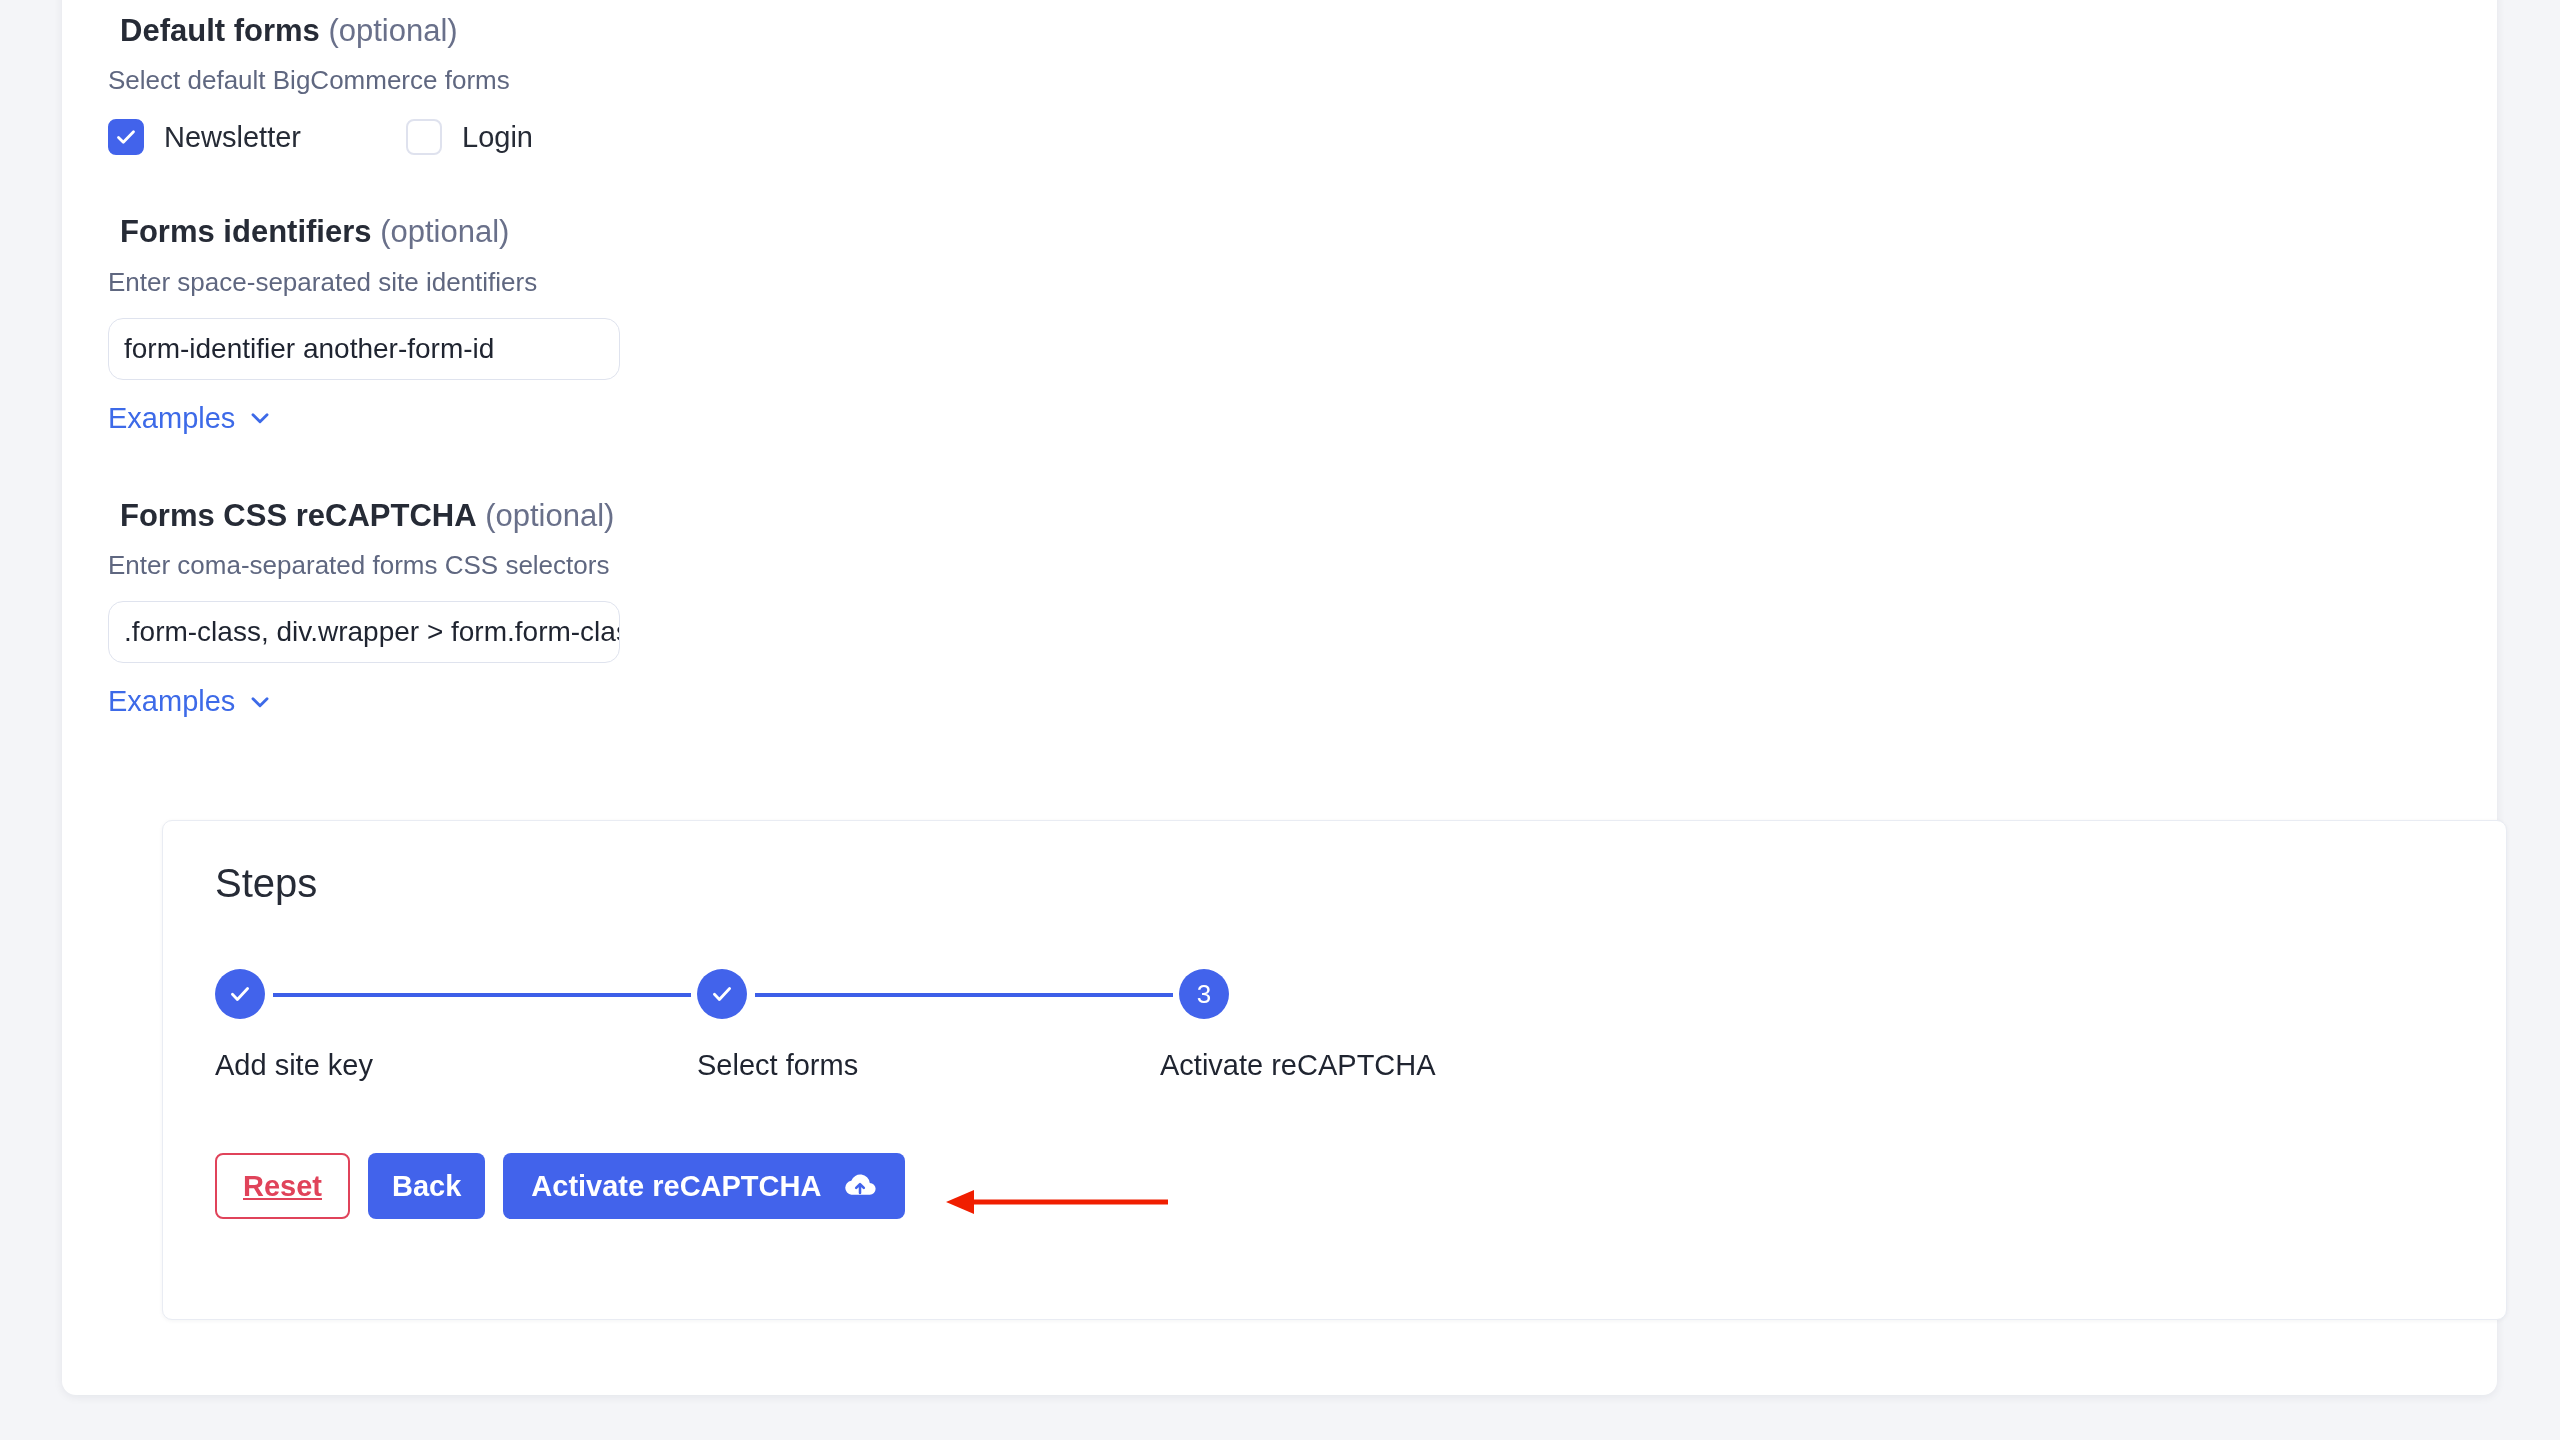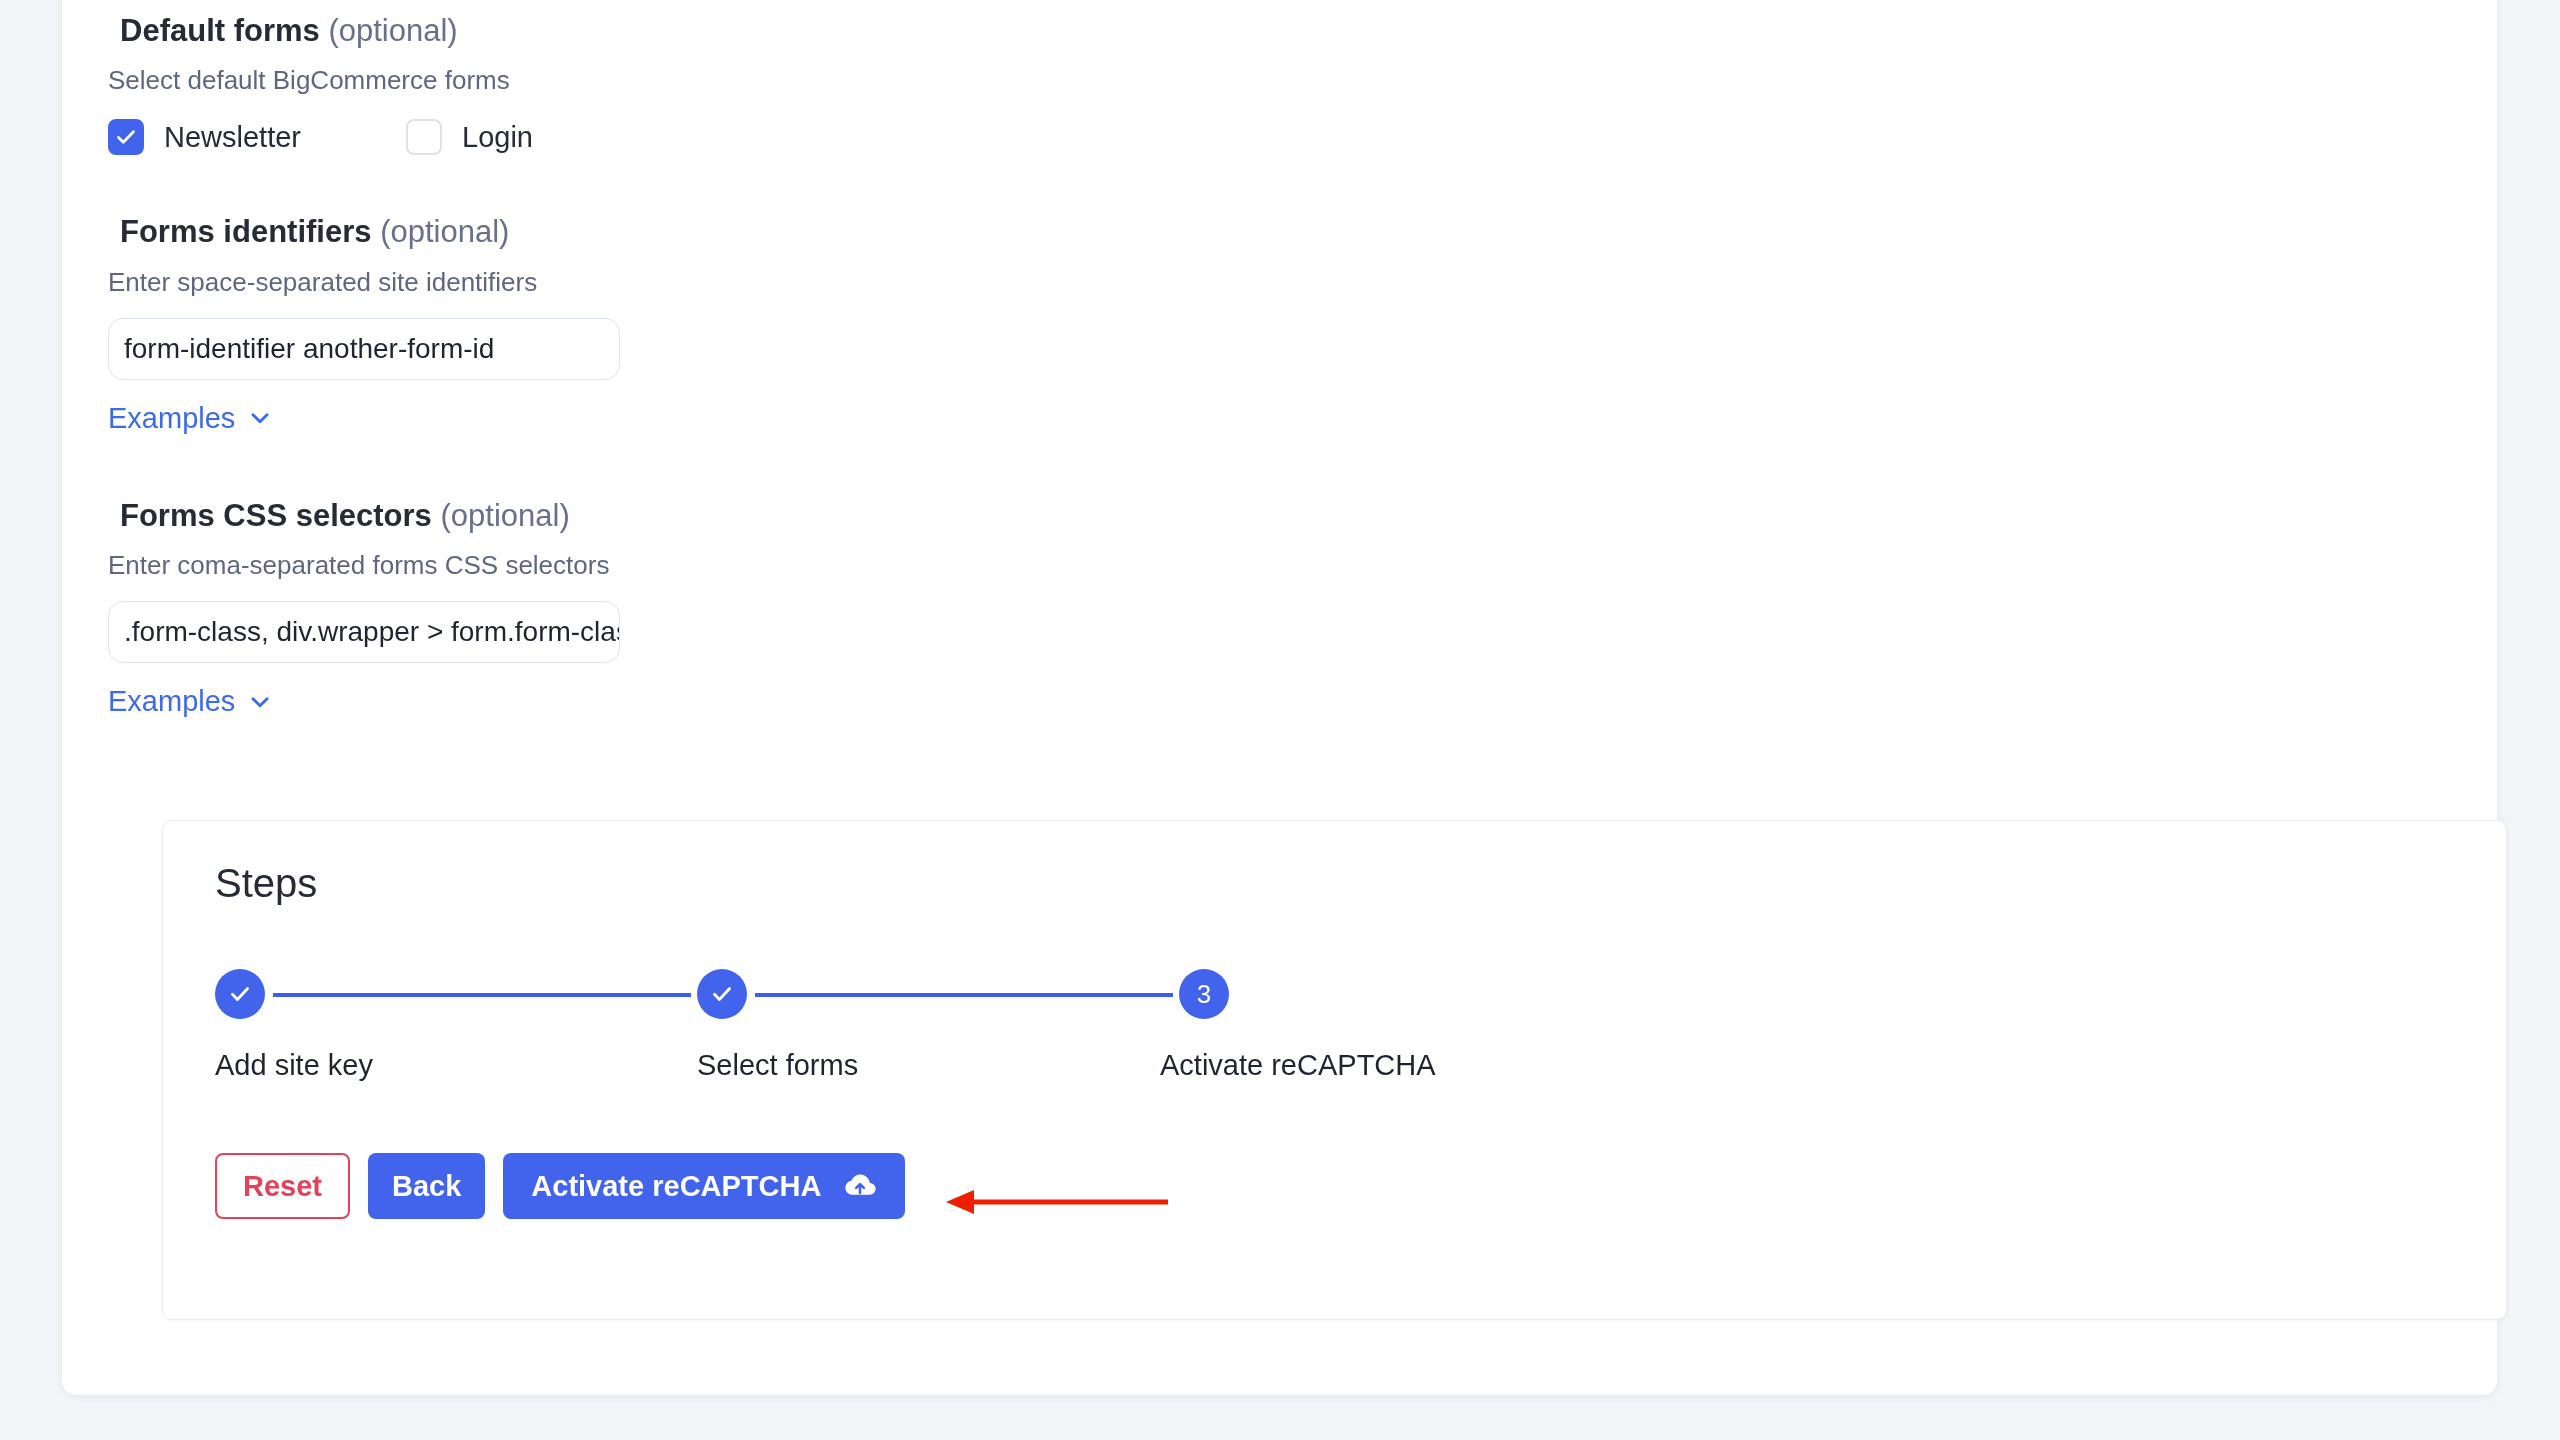--- a/index.html
+++ b/index.html
@@ -224,20 +224,21 @@
     font-weight: bold;
     cursor: pointer;
     font-family: "Liberation Sans", sans-serif;
     white-space: nowrap;
   }
   .btn-reset {
     background: #ffffff;
     border: 2px solid #e0435a;
     color: #e0435a;
     padding: 3px 26px;
+    text-decoration: underline;
   }
   .btn-back {
     background: #4263eb;
     border: none;
     color: #ffffff;
     padding: 0 24px;
     margin-left: 18px;
   }
   .btn-activate {
     background: #4263eb;
@@ -313,21 +314,21 @@
               <path d="M5.5 9 L12 15.5 L18.5 9" fill="none" stroke="#3d6ae8" stroke-width="2.6" stroke-linecap="round" stroke-linejoin="round"></path>
             </svg>
           </span>
         </div>
       </div>
 
       <div class="spacer-52"></div>
 
       <div class="field-group">
         <div class="field-label">
-          <span class="lbl-main">Forms CSS selectors</span>
+          <span class="lbl-main">Forms CSS reCAPTCHA</span>
           <span class="lbl-optional">(optional)</span>
         </div>
         <div class="field-help">Enter coma-separated forms CSS selectors</div>
 
         <div class="text-input">.form-class, div.wrapper &gt; form.form-class-2</div>
 
         <div class="examples-link">
           <span>Examples</span>
           <span class="chev">
             <svg width="26" height="26" viewBox="0 0 24 24" aria-hidden="true">

